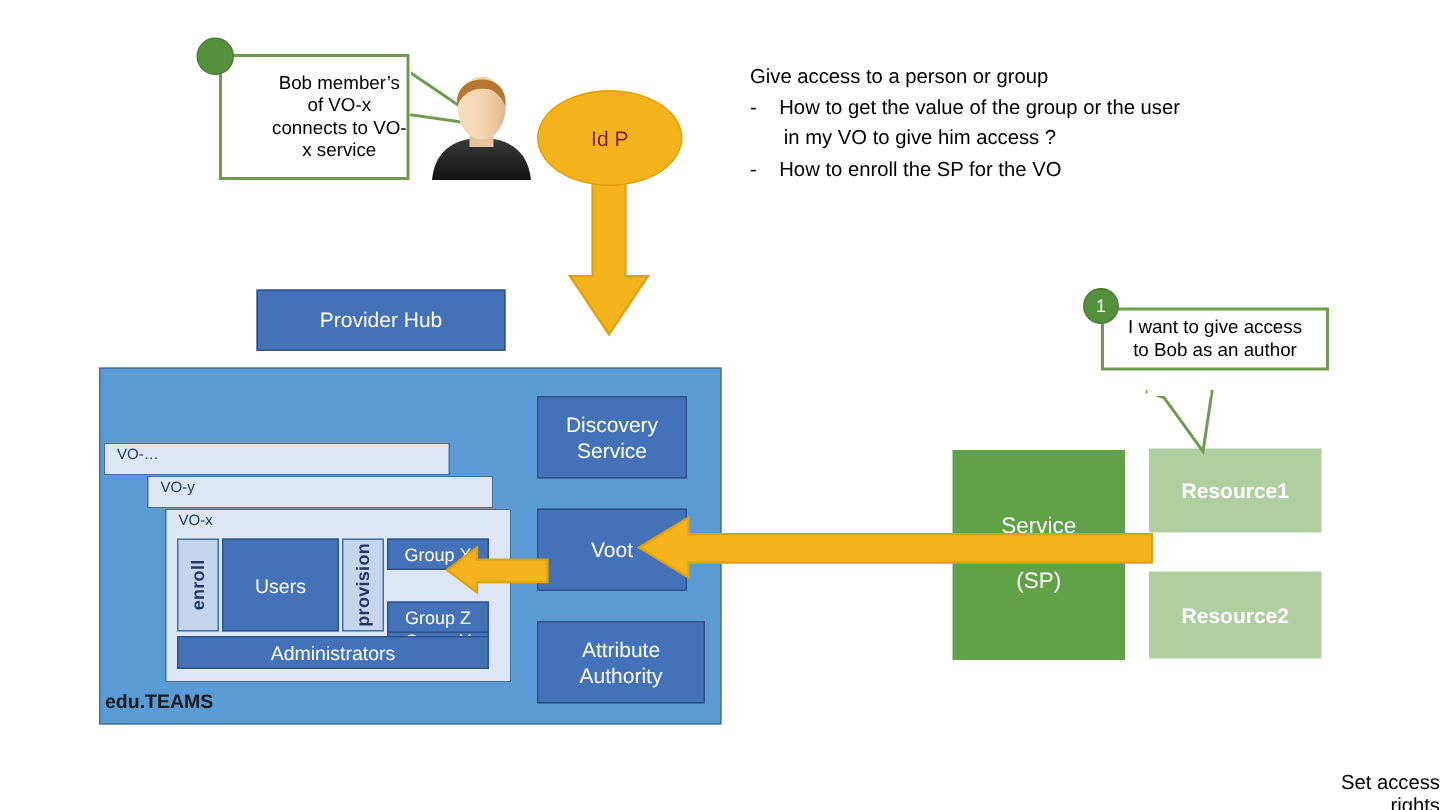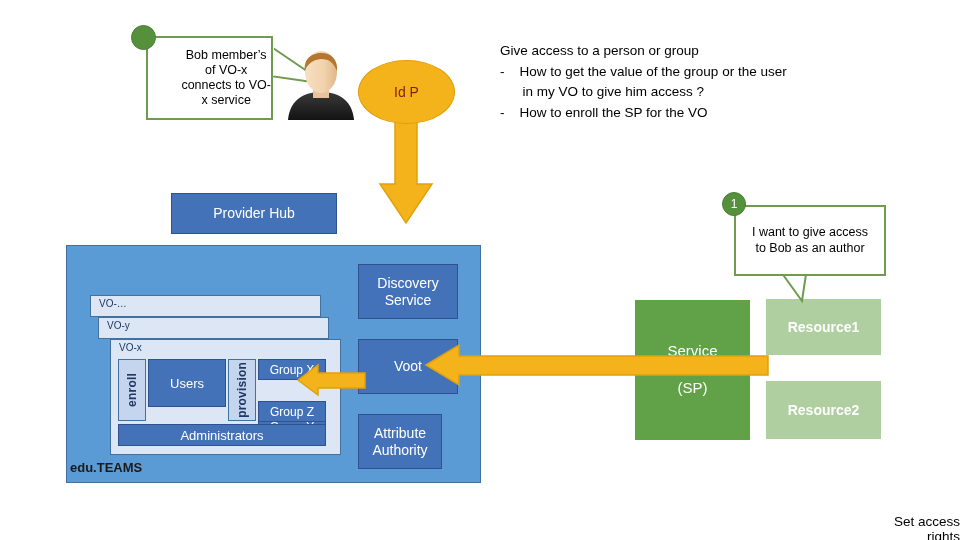--- a/index.html
+++ b/index.html
@@ -147,54 +147,54 @@
 </div>
 <svg class="abs" style="left:378px;top:120px;width:56px;height:105px;z-index:3;" viewBox="0 0 56 105">
   <polygon points="17,0 39,0 39,64 54,64 28,103 2,64 17,64" fill="#F5B31B" stroke="#E0A10A" stroke-width="1.5"></polygon>
 </svg>
 
 <div class="rtext" style="left:500px;top:41px;">Give access to a person or group
 -    How to get the value of the group or the user
       in my VO to give him access ?
 -    How to enroll the SP for the VO</div>
 
-<div class="bubble" style="left:734px;top:205px;width:152px;height:71px;">
+<div class="bubble" style="left:734px;top:205px;width:152px;height:42px;">
   <div style="font-size:12.5px;color:#000;">
     <div>I want to give access</div>
     <div>to Bob as an author</div>
   </div>
 </div>
 <svg class="abs" style="left:762px;top:259px;width:70px;height:44px;z-index:5;">
   <polygon points="2,2 46,2 40,42 14,6" fill="#ffffff" stroke="#6E9B4E" stroke-width="2"></polygon>
   <rect x="3" y="0" width="42" height="5" fill="#ffffff"></rect>
 </svg>
 <div class="bubble-badge" style="left:722px;top:192px;width:22px;height:22px;">
   <span>1</span>
 </div>
 
 <div class="bluebox" style="left:171px;top:193px;width:166px;height:41px;">
   <span>Provider Hub</span>
 </div>
 
 <div class="panel" style="left:66px;top:245px;width:415px;height:238px;"></div>
 
-<div class="vocard" style="left:90px;top:295px;width:231px;height:22px;">
+<div class="vocard" style="left:69px;top:295px;width:231px;height:22px;">
   <span>VO-…</span>
 </div>
 <div class="vocard" style="left:98px;top:317px;width:231px;height:22px;">
   <span>VO-y</span>
 </div>
 <div class="vocard" style="left:110px;top:339px;width:231px;height:116px;">
   <span>VO-x</span>
 </div>
 
 <div class="lightbox" style="left:118px;top:359px;width:28px;height:62px;">
   <span class="vtext">enroll</span>
 </div>
-<div class="innerbox" style="left:148px;top:359px;width:78px;height:48px;">
+<div class="innerbox" style="left:148px;top:359px;width:78px;height:62px;">
   <span>Users</span>
 </div>
 <div class="lightbox" style="left:228px;top:359px;width:28px;height:62px;">
   <span class="vtext">provision</span>
 </div>
 <div class="innerbox" style="left:258px;top:359px;width:68px;height:21px;font-size:12px;">
   <span>Group X</span>
 </div>
 <div class="innerbox" style="left:258px;top:380px;width:68px;height:21px;font-size:12px;margin-top:36px;">
   <span>Group Y</span>
@@ -208,21 +208,21 @@
 
 <div class="brand" style="left:70px;top:460px;">edu.TEAMS</div>
 
 <div class="bluebox" style="left:358px;top:264px;width:100px;height:55px;white-space:pre;">
   <span>Discovery
 Service</span>
 </div>
 <div class="bluebox" style="left:358px;top:339px;width:100px;height:55px;">
   <span>Voot</span>
 </div>
-<div class="bluebox" style="left:358px;top:414px;width:84px;height:55px;white-space:pre;">
+<div class="bluebox" style="left:358px;top:414px;width:112px;height:55px;white-space:pre;">
   <span>Attribute
 Authority</span>
 </div>
 
 <div class="greenbox" style="left:635px;top:300px;width:115px;height:140px;white-space:pre;">
   <span>Service
 Provider
 (SP)</span>
 </div>
 <div class="greenlight" style="left:766px;top:299px;width:115px;height:56px;">

